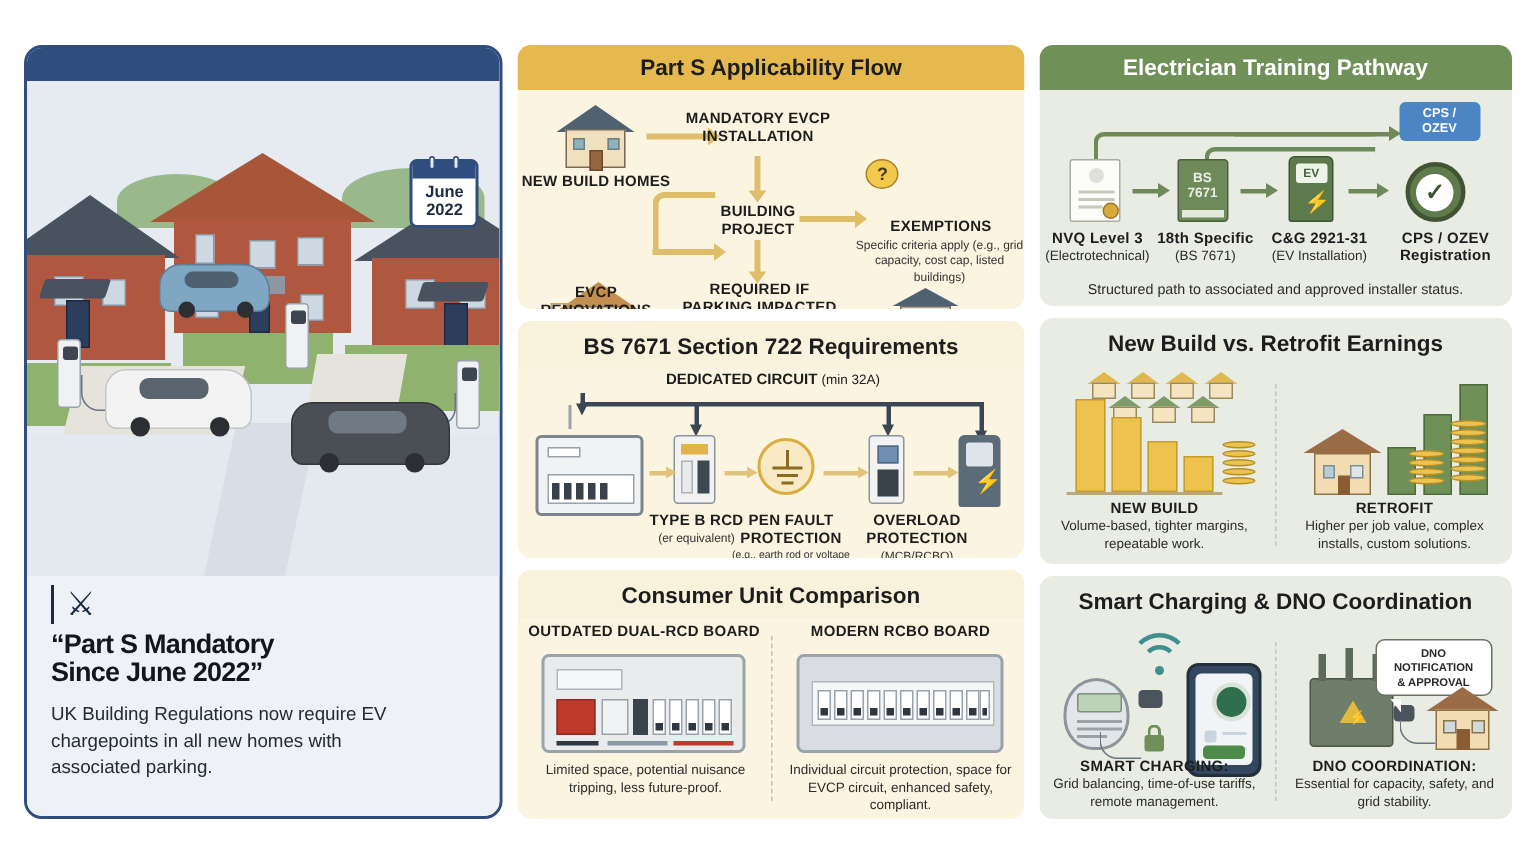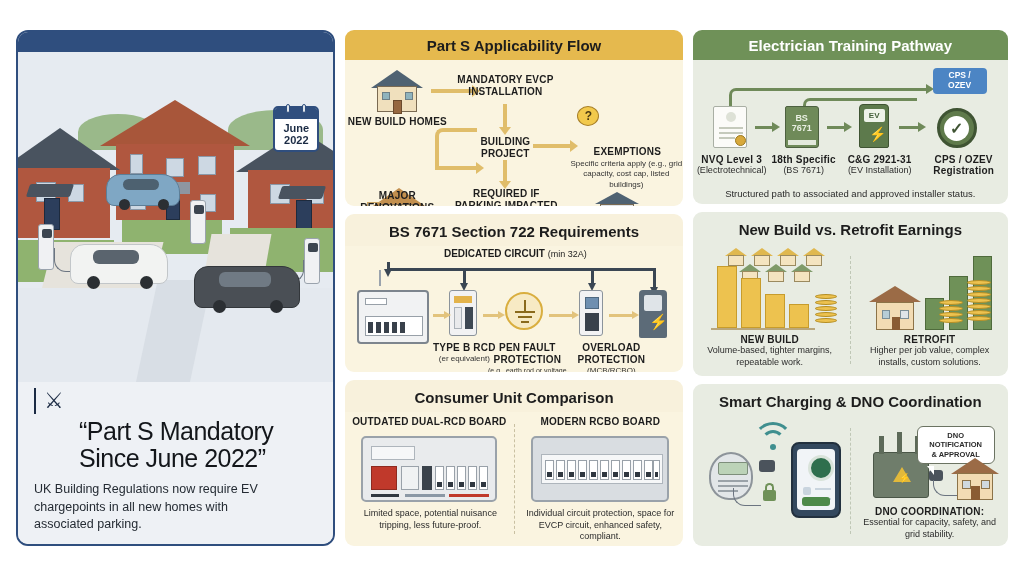--- a/index.html
+++ b/index.html
@@ -21,22 +21,22 @@
     position: relative;
     display: flex; flex-direction: column;
   }
   .hero-topbar { height: 22px; background: #2f4e7e; width: 100%; }
   .hero-scene { position: relative; flex: 0 0 330px; background: linear-gradient(#e9eef3 0%, #e9eef3 22%, #f2f4f6 100%); overflow: hidden; }
   .hero-caption { flex: 1; padding: 6px 16px 10px 16px; background: #eef1f5; }
   .crest-row { display: flex; align-items: center; gap: 8px; margin-bottom: 4px; }
   .crest-bar { width: 2px; height: 26px; background: #1b2b44; }
   .crest { font-size: 22px; line-height: 1; color: #1b2b44; }
   .hero-title {
-    font-size: 25px; font-weight: normal; color: #13161a;
-    line-height: 1.08; letter-spacing: -0.5px; max-width: 240px; margin-left: 45px;
+    font-size: 18px; font-weight: bold; color: #13161a;
+    line-height: 1.08; letter-spacing: -0.5px; max-width: 240px;
   }
   .hero-sub { margin-top: 9px; font-size: 12.5px; color: #242b33; line-height: 1.42; max-width: 250px; }
   .cal {
     position: absolute; right: 14px; top: 74px;
     width: 46px; height: 46px; background: #fff; border: 2px solid #2f4e7e; border-radius: 5px;
     display: flex; flex-direction: column; align-items: center; justify-content: center;
   }
   .cal-top { position: absolute; top: 0; left: 0; right: 0; height: 11px; background: #2f4e7e; border-radius: 2px 2px 0 0; }
   .cal-ring { position: absolute; top: -4px; width: 4px; height: 9px; background: #dfe5ec; border: 1px solid #2f4e7e; border-radius: 2px; }
   .cal-m { font-size: 11px; font-weight: bold; color: #1b2b44; margin-top: 9px; }
@@ -282,21 +282,21 @@
         <div class="lbl-cap abs" style="left:2px;top:56px;width:100px;">NEW BUILD HOMES</div>
 
         <div class="icon-house abs" style="left:26px;top:84px;">
           <div class="ih-roof" style="border-bottom-color:#c28f4e;"></div>
           <div class="ih-body" style="background:#f3e3c0;"></div>
 
           <div class="ih-scaff" style="left:-4px;top:14px;width:14px;height:30px;"></div>
 
         </div>
         <div class="lbl-cap abs" style="left:4px;top:130px;width:96px;">
-          <div>MAJOR</div>
+          <div>EVCP</div>
           <div>RENOVATIONS</div>
         </div>
 
         <div class="arrow-h" style="left:86px;top:29px;width:42px;"></div>
         <div class="elbow" style="left:90px;top:68px;width:42px;height:40px;"></div>
         <div class="arrow-h" style="left:90px;top:106px;width:42px;"></div>
         <div class="arrow-v" style="left:158px;top:44px;height:24px;"></div>
         <div class="arrow-v" style="left:158px;top:100px;height:22px;"></div>
         <div class="arrow-h" style="left:188px;top:84px;width:38px;"></div>
 
@@ -636,20 +636,24 @@
         <div class="callout-tail" style="left:234px;top:50px;"></div>
 
         <div class="small-house" style="left:258px;top:42px;">
           <div class="sh-roof"></div>
           <div class="sh-body"></div>
           <div style="position:absolute;left:11px;top:22px;width:9px;height:9px;background:#cfd9de;border:1px solid #8c7348;"></div>
           <div style="position:absolute;left:30px;top:22px;width:9px;height:9px;background:#cfd9de;border:1px solid #8c7348;"></div>
           <div style="position:absolute;left:20px;bottom:0;width:9px;height:14px;background:#8a5c33;"></div>
         </div>
 
+        <div class="abs" style="left:4px;top:90px;width:146px;">
+          <div class="cap-bold">SMART CHARGING:</div>
+          <div class="cap-txt">Grid balancing, time-of-use tariffs, remote management.</div>
+        </div>
         <div class="abs" style="left:162px;top:90px;width:150px;">
           <div class="cap-bold">DNO COORDINATION:</div>
           <div class="cap-txt">Essential for capacity, safety, and grid stability.</div>
         </div>
       </div>
     </div>
   </div>
 </div>
 
 </body></html>

